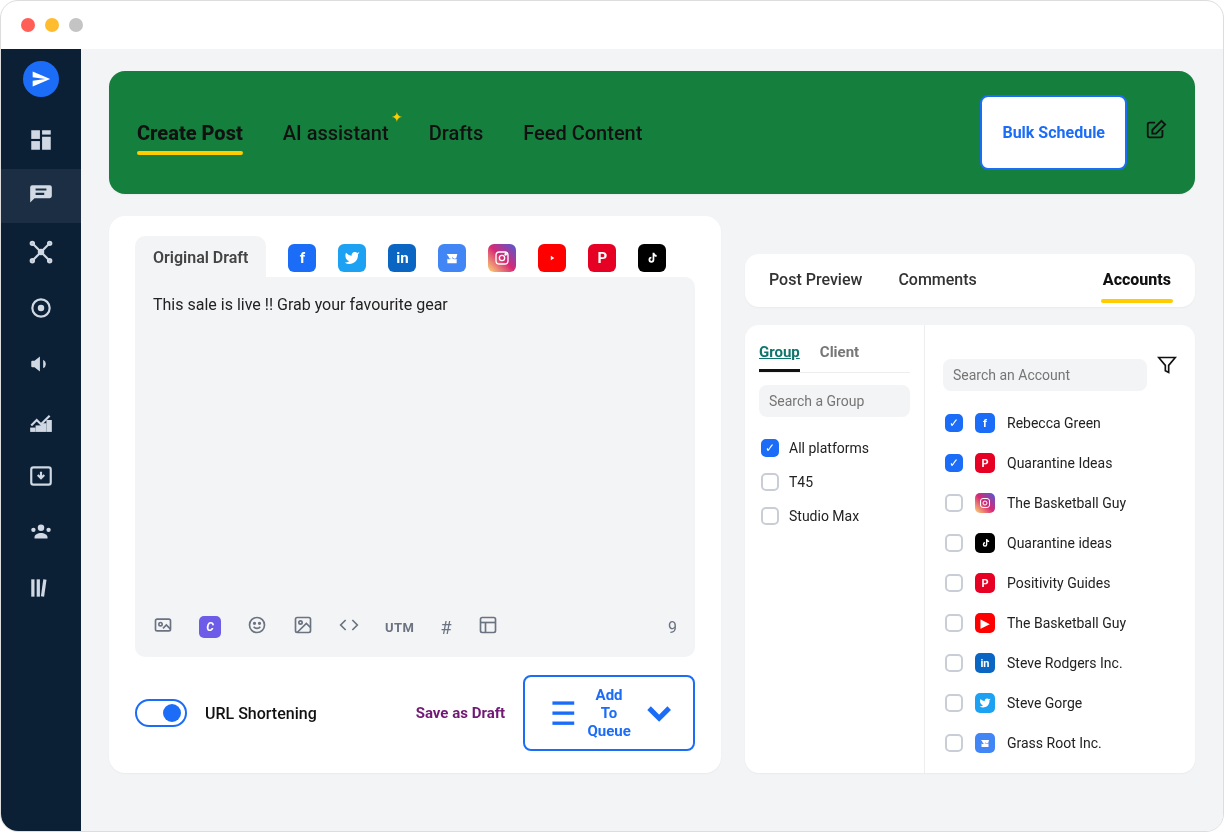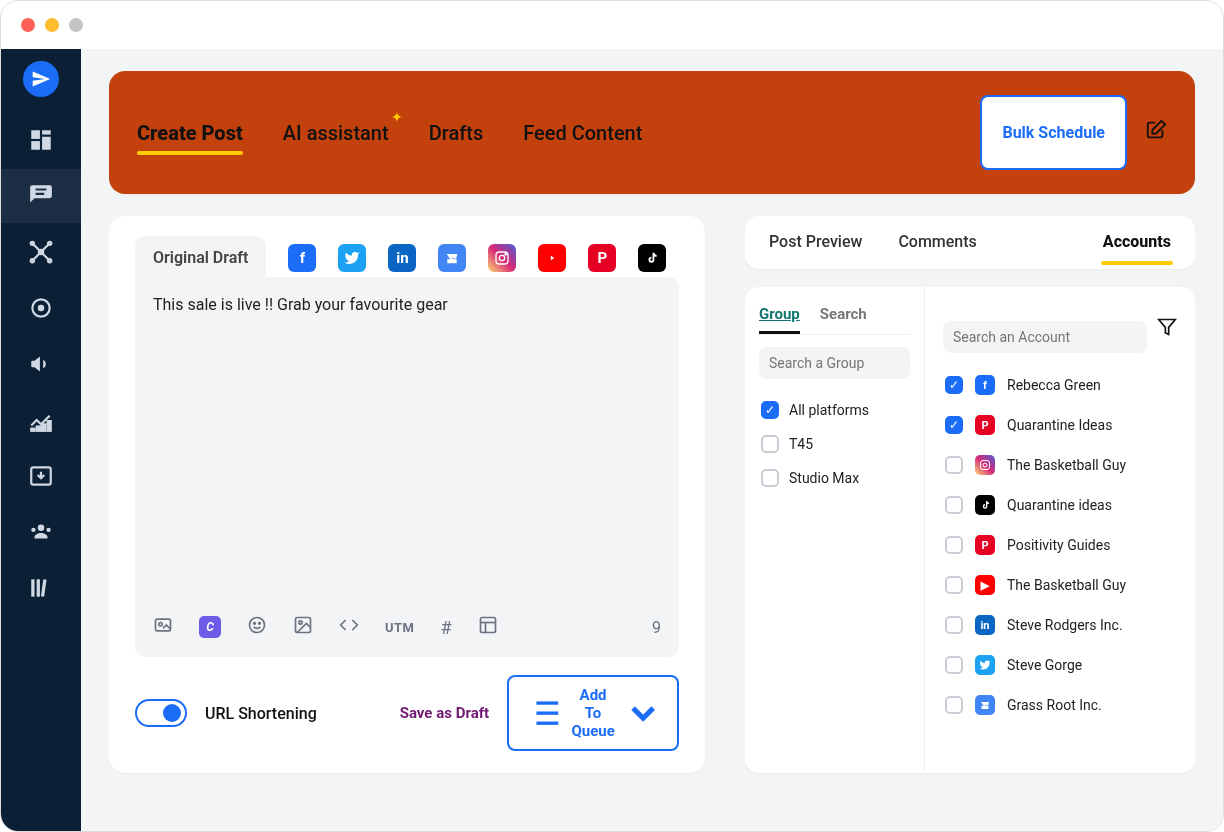--- a/index.html
+++ b/index.html
@@ -13,31 +13,31 @@
   .dot.gray { background: #c4c4c4; }
 
   .app { display: flex; height: 784px; }
   .sidebar { width: 80px; background: #0b1f35; display: flex; flex-direction: column; align-items: center; padding-top: 12px; gap: 30px; }
   .sidebar .logo { width: 36px; height: 36px; background: #1b6df7; border-radius: 50%; display: flex; align-items: center; justify-content: center; color: #fff; font-size: 18px; }
   .sidebar .nav-icon { width: 26px; height: 26px; color: #cfd8e3; display: flex; align-items: center; justify-content: center; font-size: 20px; position: relative; cursor: pointer; }
   .sidebar .nav-icon.active::after { content: ""; position: absolute; inset: -14px -27px; background: rgba(255,255,255,0.07); }
 
   .main { flex: 1; background: #f3f4f6; padding: 22px 28px; overflow: hidden; }
 
-  .topcard { background: #c2410c; border-radius: 16px; padding: 24px 28px; display: flex; align-items: center; justify-content: space-between; box-shadow: 0 1px 2px rgba(0,0,0,0.04); }
+  .topcard { background: #15803d; border-radius: 16px; padding: 24px 28px; display: flex; align-items: center; justify-content: space-between; box-shadow: 0 1px 2px rgba(0,0,0,0.04); }
   .tabs-main { display: flex; gap: 40px; align-items: center; }
   .tab-main { font-size: 20px; font-weight: 500; color: #111; cursor: pointer; position: relative; }
   .tab-main.active { font-weight: 800; }
   .tab-main.active::after { content:""; position:absolute; left:0; right:0; bottom:-10px; height:4px; background:#ffcc00; border-radius:3px; }
   .sparkle { color:#ffcc00; position:absolute; top:-12px; right:-14px; font-size:14px; }
   .top-actions { display:flex; align-items:center; gap:18px; }
   .bulk-btn { border:2px solid #1b6df7; color:#1b6df7; background:#fff; font-weight:700; font-size:16px; padding:26px 20px; border-radius:8px; cursor:pointer; }
   .edit-icon { font-size:20px; color:#111; cursor:pointer; }
 
-  .content-row { display:flex; gap:40px; margin-top:22px; }
+  .content-row { display:flex; gap:24px; margin-top:22px;align-items:flex-end; }
 
   .editor-card { flex:1; background:#fff; border-radius:16px; padding:20px 26px 22px; box-shadow:0 1px 2px rgba(0,0,0,0.04); display:flex; flex-direction:column; }
   .draft-tabs { display:flex; align-items:center; gap:18px; }
   .draft-tab { background:#f3f4f6; border-radius:10px 10px 0 0; padding:12px 18px; font-size:16px; font-weight:600; color:#444; }
   .platform-icons { display:flex; gap:22px; margin-left:4px; }
   .pic { width:28px; height:28px; border-radius:6px; display:flex; align-items:center; justify-content:center; color:#fff; font-size:15px; font-weight:700; cursor:pointer; }
 
   .textarea-wrap { flex:1; background:#f3f4f6; border-radius:0 10px 10px 10px; margin-top:-2px; padding:18px; display:flex; flex-direction:column; min-height:380px; }
   .draft-text { font-size:16px; color:#222; }
   .tool-row { display:flex; align-items:center; gap:26px; color:#6b7280; font-size:18px; margin-top:auto; padding-top:10px; }
@@ -291,21 +291,21 @@
           <div class="right-tabs">
             <div class="rtab">Post Preview</div>
             <div class="rtab">Comments</div>
             <div class="rtab active" style="margin-left:auto">Accounts</div>
           </div>
 
           <div class="accounts-card">
             <div class="group-col">
               <div class="gc-tabs">
                 <div class="gc-tab active">Group</div>
-                <div class="gc-tab">Search</div>
+                <div class="gc-tab">Client</div>
               </div>
               <div class="search-pill">
                 <input placeholder="Search a Group" style="">
                 <svg width="18" height="18" viewBox="0 0 24 24" fill="none" stroke="#111" stroke-width="2">
                     <circle cx="11" cy="11" r="7"></circle>
                     <line x1="21" y1="21" x2="16.65" y2="16.65"></line>
                   </svg>
               </div>
               <div id="groups-list">
                   <div class="grp-item">

